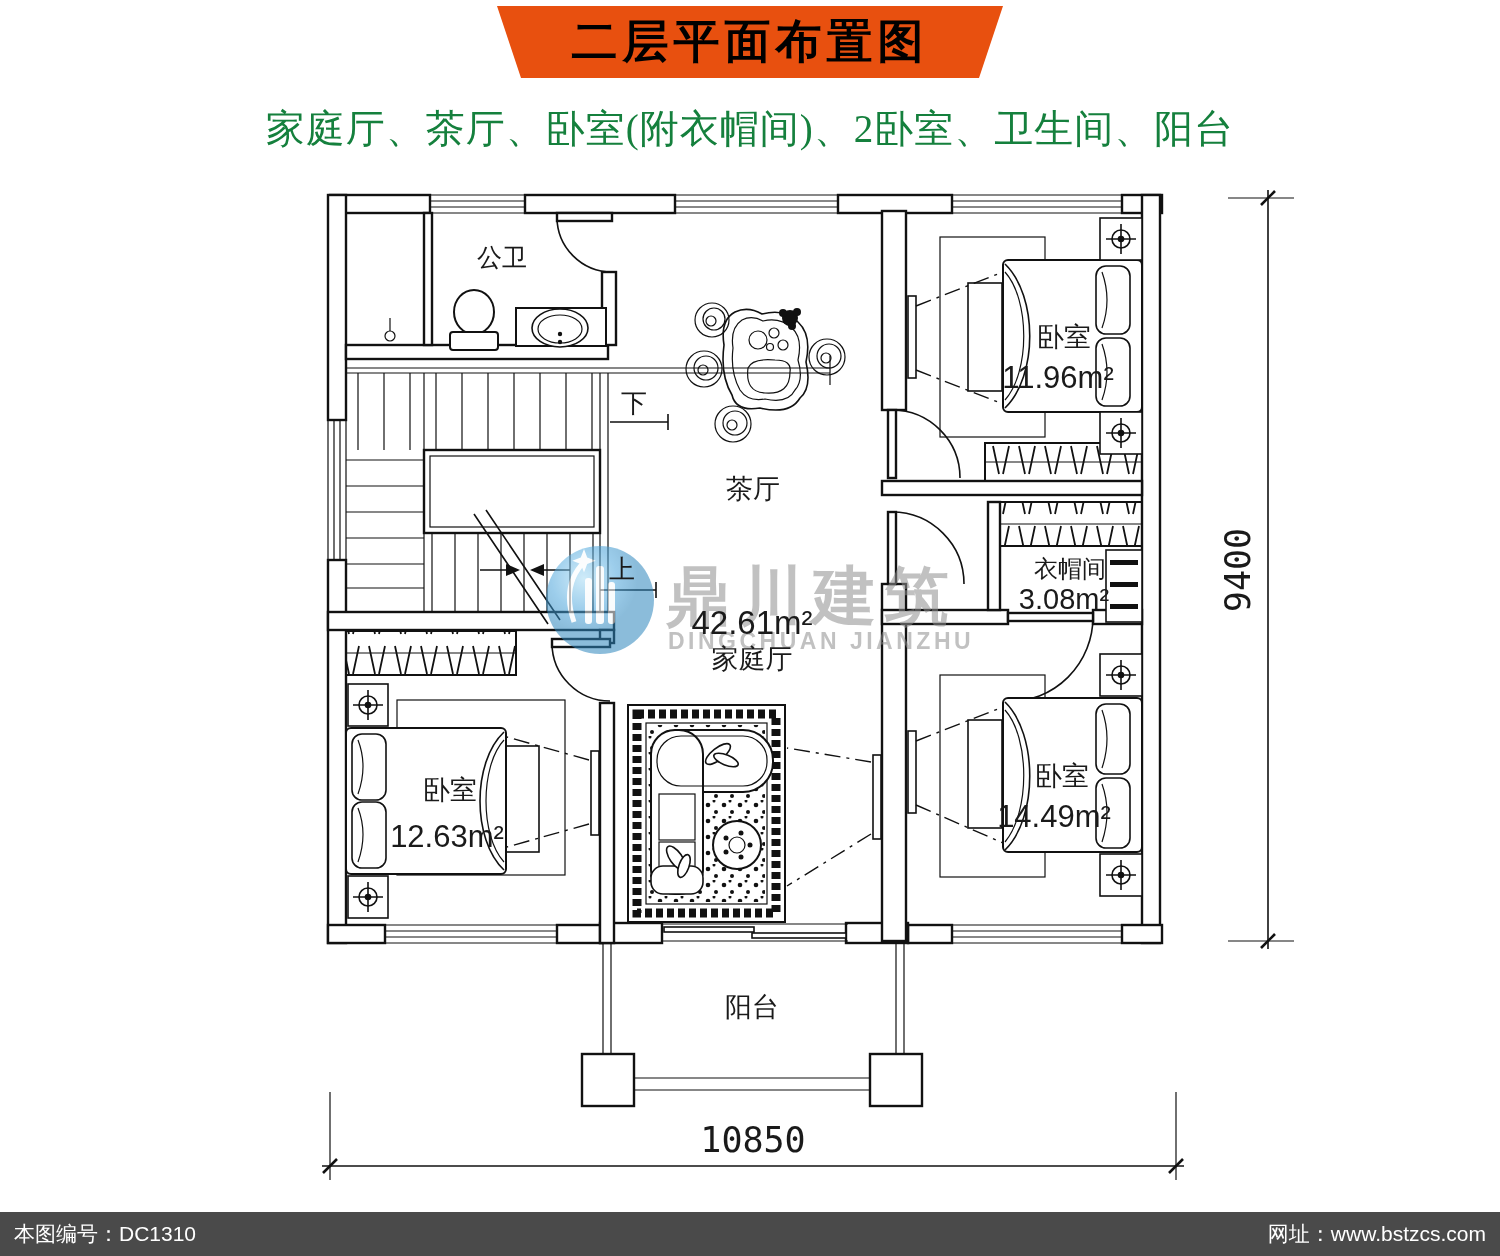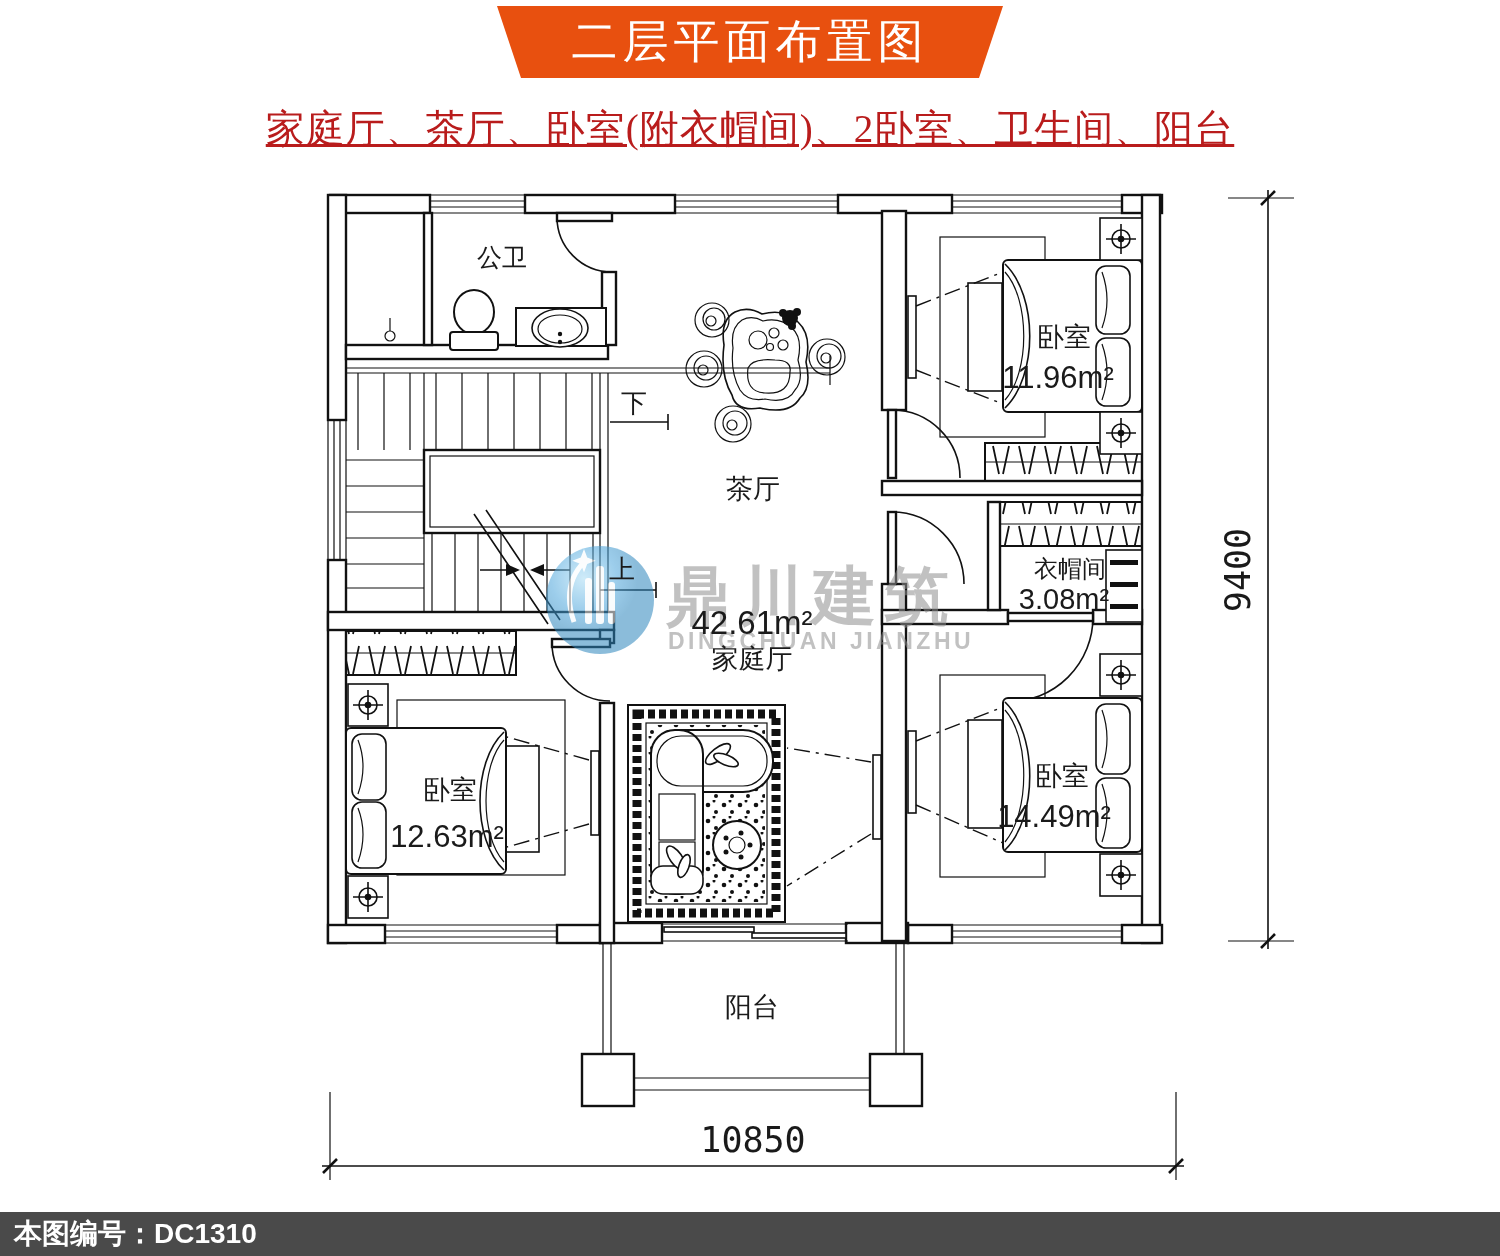--- a/index.html
+++ b/index.html
@@ -1,27 +1,27 @@
 <!DOCTYPE html>
 <html><head>
 <meta charset="utf-8">
 <style>
   html,body{margin:0;padding:0;background:#fff;}
   .page{position:relative;width:1500px;height:1256px;background:#fff;overflow:hidden;
         font-family:"Liberation Sans",sans-serif;}
   .banner{position:absolute;left:497px;top:6px;width:506px;height:72px;background:#E8500F;
           clip-path:polygon(0 0,100% 0,calc(100% - 24px) 100%,24px 100%);
           display:flex;align-items:center;justify-content:center;}
-  .banner span{color:#ffffff;font-size:46px;font-weight:normal;letter-spacing:5px;}
+  .banner span{color:#000000;font-size:46px;font-weight:bold;letter-spacing:5px;}
   .subtitle{position:absolute;left:0;top:102px;width:100%;text-align:center;
-            font-family:"Liberation Serif",serif;font-size:39px;color:#b91c1c;letter-spacing:1px;text-decoration:underline;}
+            font-family:"Liberation Serif",serif;font-size:39px;color:#15803d;letter-spacing:1px;}
   .plan-svg{position:absolute;left:0;top:0;width:1500px;height:1256px;}
   .footer{position:absolute;left:0;top:1212px;width:1500px;height:44px;background:#4A4A4A;
           color:#fff;display:flex;align-items:center;justify-content:space-between;
-          box-sizing:border-box;padding:0 14px;font-size:28px;font-weight:700;white-space:nowrap;}
+          box-sizing:border-box;padding:0 14px;font-size:21px;font-weight:400;white-space:nowrap;}
   
   .w{fill:#fff;stroke:#111;stroke-width:2.4;}
   .ln{stroke:#111;stroke-width:1.6;fill:none;}
   .tn{stroke:#111;stroke-width:1.2;fill:none;}
   .f{fill:#fff;stroke:#111;stroke-width:2;}
   .f1{fill:#fff;stroke:#111;stroke-width:1.6;}
   .dd{stroke:#111;stroke-width:1.4;fill:none;stroke-dasharray:16 6 3 6;}
   .lbl{fill:#1a1a1a;text-anchor:middle;font-family:"Liberation Sans",sans-serif;}
   .dim{fill:#1a1a1a;text-anchor:middle;font-family:"DejaVu Sans Mono",monospace;}
   .wm-t{fill:#8f8f8f;font-weight:bold;font-family:"Liberation Sans",sans-serif;}
@@ -321,15 +321,16 @@
       <text class="lbl" x="1062" y="785" font-size="27">卧室</text>
       <text class="lbl" x="1054" y="827" font-size="31">14.49m²</text>
       <text class="lbl" x="752" y="1016" font-size="27">阳台</text>
       <text class="dim" x="753" y="1152" font-size="35">10850</text>
       <text class="dim" x="1250" y="570" font-size="35" transform="rotate(-90 1250 570)">9400</text>
     </g>
   </svg>
 
   <div class="footer">
     <span>本图编号：DC1310</span>
+    <span>网址：www.bstzcs.com</span>
   </div>
 
 </div>
 
 </body></html>

